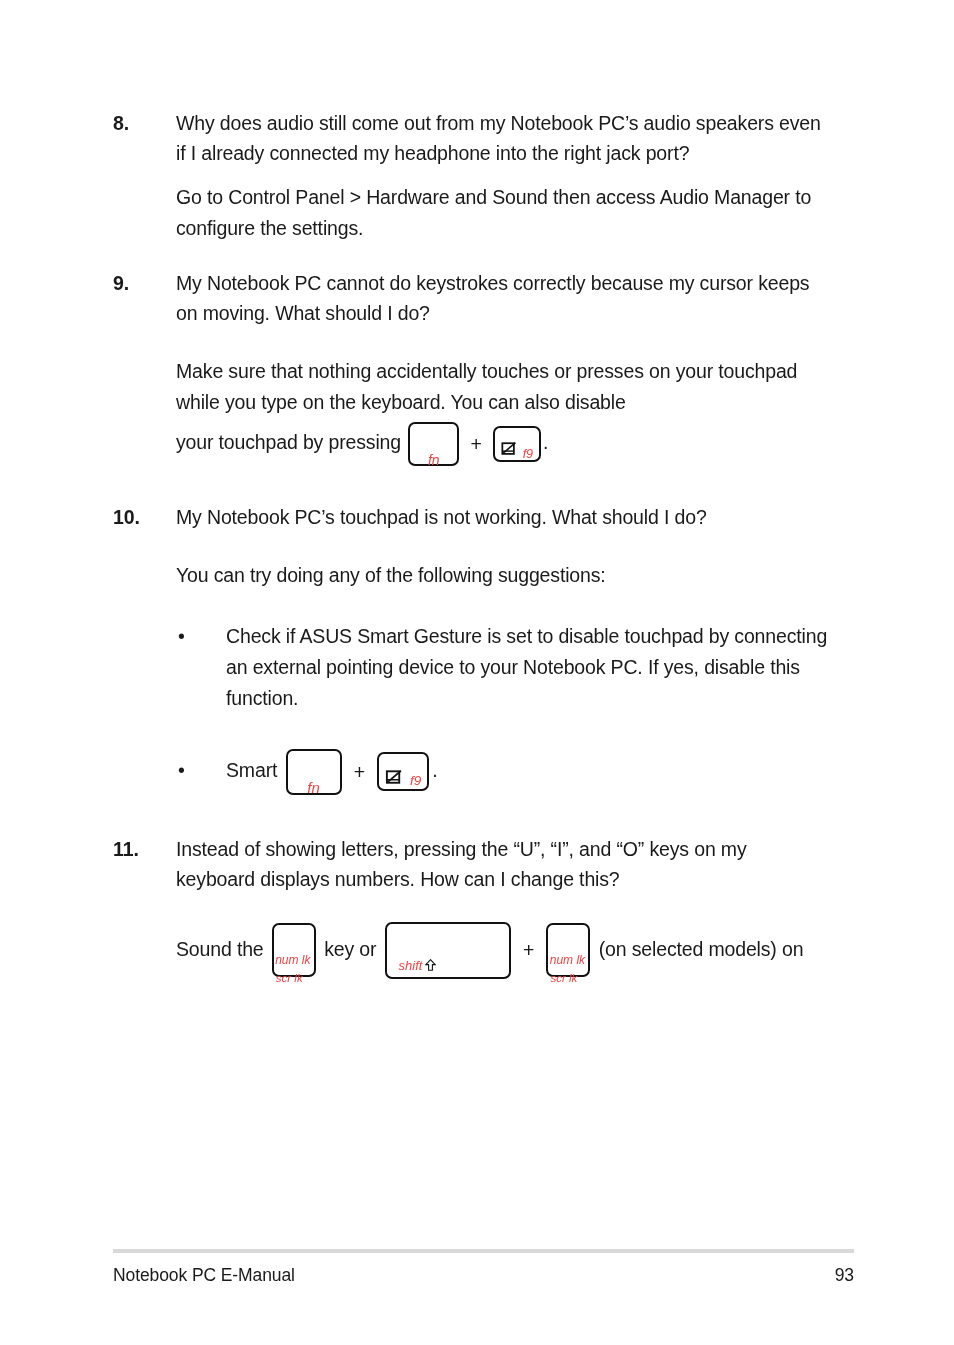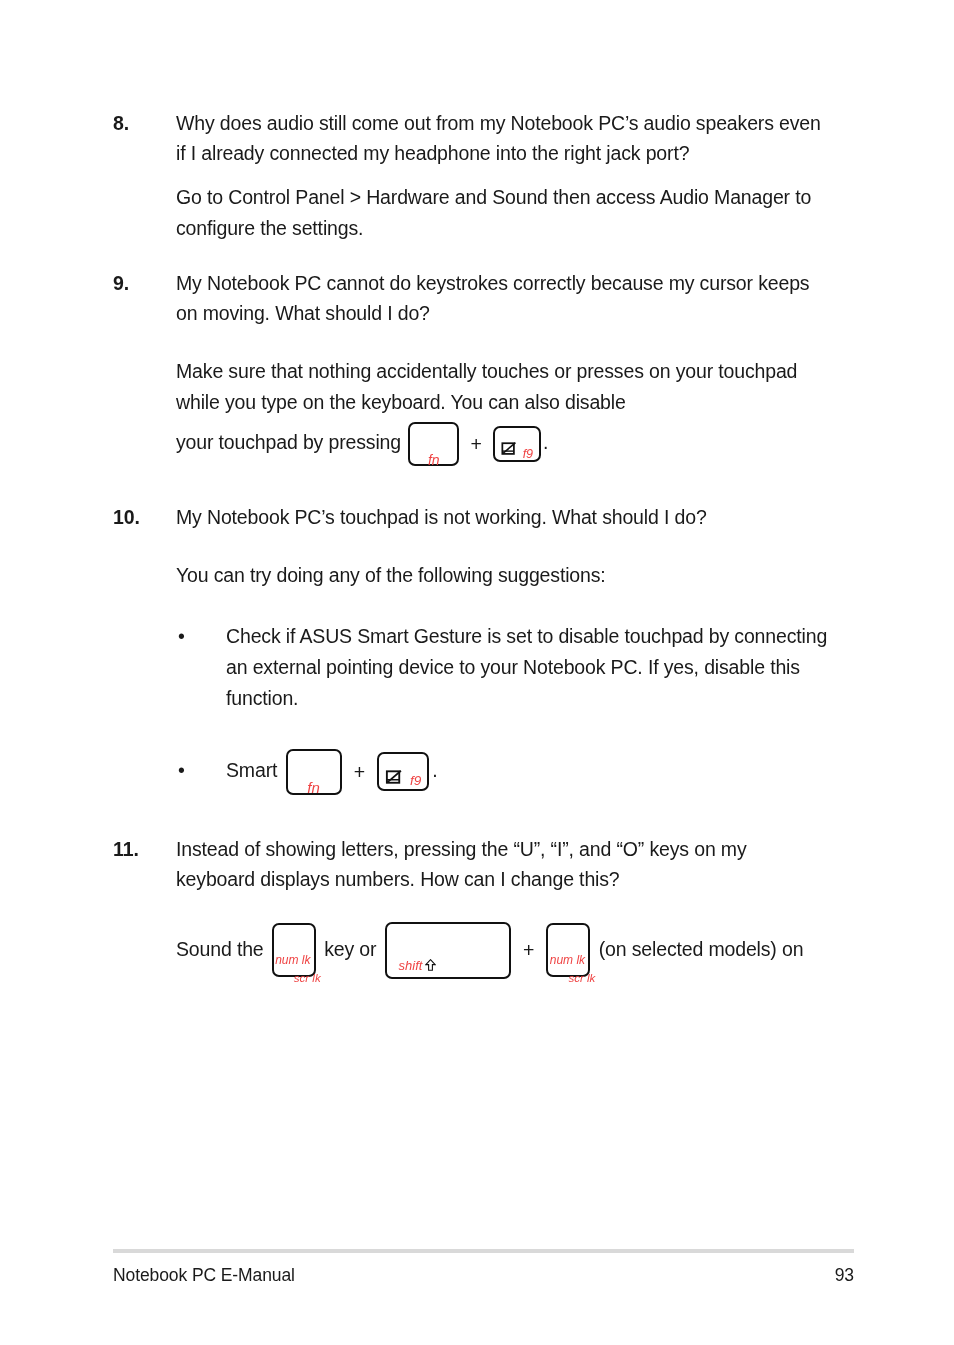--- a/index.html
+++ b/index.html
@@ -136,21 +136,21 @@
     position: absolute;
     left: 6px;
     bottom: 4px;
   }
   .kb-f9-s .tp-glyph { width: 16px; height: 14px; }
   .kb-f9-l .tp-glyph { width: 18px; height: 15px; }
 
   
   .kb-numlk { width: 44px; height: 54px; margin: 0 3px; }
   .kb-numlk .kb-lbl.l1 { font-size: 12px; left: 0; right: 2px; top: 9px;  text-align: center; }
-  .kb-numlk .kb-lbl.l2 { font-size: 11.5px; left: 20px; right: 0; top: 27px; text-align: left; }
+  .kb-numlk .kb-lbl.l2 { font-size: 11.5px; left: 2px; right: 0; top: 27px; text-align: left; }
 
   
   .kb-shift { width: 126px; height: 57px; margin: 0 3px; }
   .kb-shift .kb-lbl { font-size: 13px; left: 12px; top: 16px; }
   .shift-arrow {
     display: inline-block;
     vertical-align: -1px;
     margin-left: 3px;
     width: 11px;
     height: 12px;

